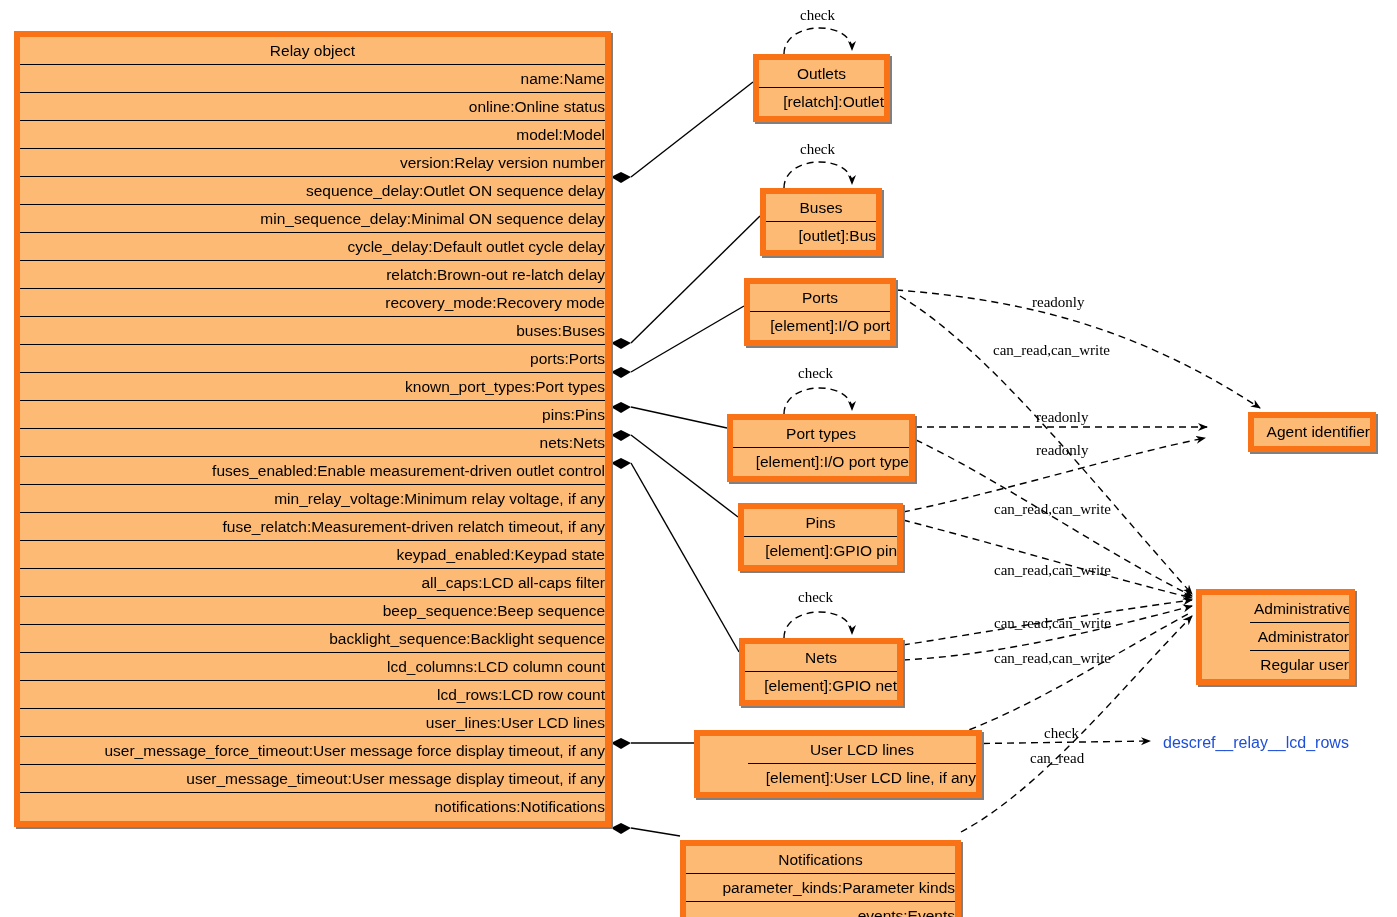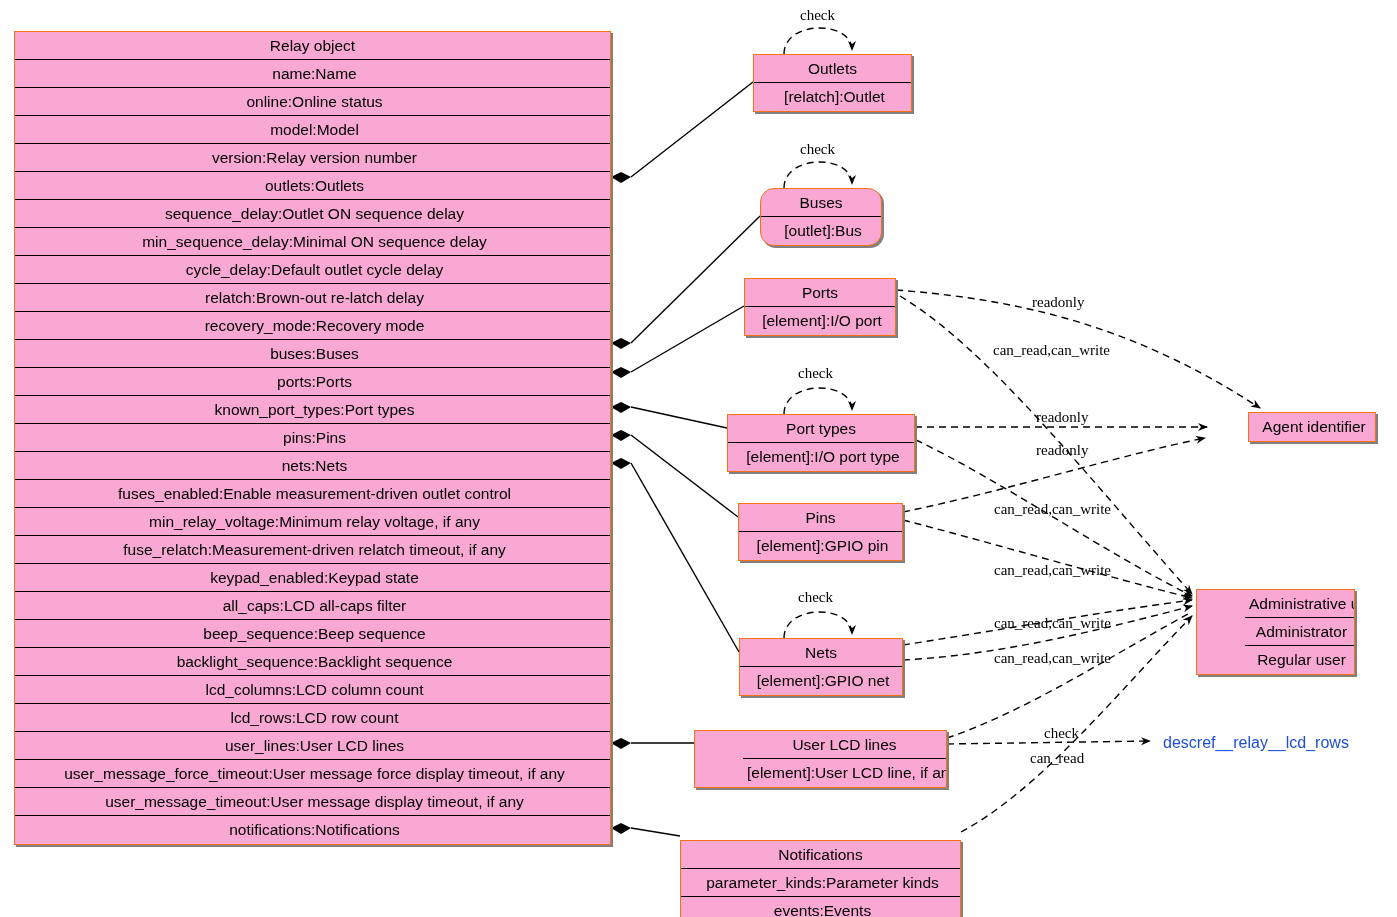--- a/index.html
+++ b/index.html
@@ -20,37 +20,37 @@
     position: absolute;
     left: 0;
     top: 0;
     width: 1397px;
     height: 917px;
     pointer-events: none;
   }
   .uml-box {
     position: absolute;
     box-sizing: border-box;
-    border: 1px solid #f97316;
-    background: #f9a8d4;
+    border: 6px solid #f97316;
+    background: #fdba74;
     box-shadow: 2px 2px 0 0 #808080;
   }
   .uml-row {
     box-sizing: border-box;
     border-bottom: 1px solid #000000;
     height: 28px;
     line-height: 27px;
     font-size: 15.5px;
     color: #000000;
     white-space: nowrap;
     overflow: hidden;
   }
   .uml-row:last-child { border-bottom: none; }
   .uml-title { text-align: center; }
-  .uml-attr { text-align: center; padding-left: 4px; }
+  .uml-attr { text-align: right; padding-left: 4px; }
   .edge-label {
     position: absolute;
     font-family: "Liberation Serif", serif;
     font-size: 15px;
     color: #000000;
     white-space: nowrap;
     line-height: 1;
   }
   .plain-label {
     position: absolute;
@@ -128,21 +128,20 @@
 
     <path d="M947,744 L1150,741" fill="none" stroke="#000000" stroke-width="1.4" stroke-dasharray="7,5" marker-end="url(#arrowOpen)"></path>
   </svg>
 
   <div class="uml-box" style="left:14px; top:31px; width:597px;">
     <div class="uml-row uml-title">Relay object</div>
     <div class="uml-row uml-attr">name:Name</div>
     <div class="uml-row uml-attr">online:Online status</div>
     <div class="uml-row uml-attr">model:Model</div>
     <div class="uml-row uml-attr">version:Relay version number</div>
-    <div class="uml-row uml-attr">outlets:Outlets</div>
     <div class="uml-row uml-attr">sequence_delay:Outlet ON sequence delay</div>
     <div class="uml-row uml-attr">min_sequence_delay:Minimal ON sequence delay</div>
     <div class="uml-row uml-attr">cycle_delay:Default outlet cycle delay</div>
     <div class="uml-row uml-attr">relatch:Brown-out re-latch delay</div>
     <div class="uml-row uml-attr">recovery_mode:Recovery mode</div>
     <div class="uml-row uml-attr">buses:Buses</div>
     <div class="uml-row uml-attr">ports:Ports</div>
     <div class="uml-row uml-attr">known_port_types:Port types</div>
     <div class="uml-row uml-attr">pins:Pins</div>
     <div class="uml-row uml-attr">nets:Nets</div>
@@ -154,26 +153,26 @@
     <div class="uml-row uml-attr">beep_sequence:Beep sequence</div>
     <div class="uml-row uml-attr">backlight_sequence:Backlight sequence</div>
     <div class="uml-row uml-attr">lcd_columns:LCD column count</div>
     <div class="uml-row uml-attr">lcd_rows:LCD row count</div>
     <div class="uml-row uml-attr">user_lines:User LCD lines</div>
     <div class="uml-row uml-attr">user_message_force_timeout:User message force display timeout, if any</div>
     <div class="uml-row uml-attr">user_message_timeout:User message display timeout, if any</div>
     <div class="uml-row uml-attr">notifications:Notifications</div>
   </div>
 
-  <div class="uml-box" style="left:753px; top:54px; width:159px;">
+  <div class="uml-box" style="left:753px; top:54px; width:137px;">
     <div class="uml-row uml-title">Outlets</div>
     <div class="uml-row uml-attr">[relatch]:Outlet</div>
   </div>
 
-  <div class="uml-box" style="left:760px; top:188px; width:122px;border-radius:14px;">
+  <div class="uml-box" style="left:760px; top:188px; width:122px;">
     <div class="uml-row uml-title">Buses</div>
     <div class="uml-row uml-attr">[outlet]:Bus</div>
   </div>
 
   <div class="uml-box" style="left:744px; top:278px; width:152px;">
     <div class="uml-row uml-title">Ports</div>
     <div class="uml-row uml-attr">[element]:I/O port</div>
   </div>
 
   <div class="uml-box" style="left:727px; top:414px; width:188px;">
@@ -184,21 +183,21 @@
   <div class="uml-box" style="left:738px; top:503px; width:165px;">
     <div class="uml-row uml-title">Pins</div>
     <div class="uml-row uml-attr">[element]:GPIO pin</div>
   </div>
 
   <div class="uml-box" style="left:739px; top:638px; width:164px;">
     <div class="uml-row uml-title">Nets</div>
     <div class="uml-row uml-attr">[element]:GPIO net</div>
   </div>
 
-  <div class="uml-box" style="left:694px; top:730px; width:253px;padding-left:48px;">
+  <div class="uml-box" style="left:694px; top:730px; width:288px;padding-left:48px;">
     <div class="uml-row uml-title">User LCD lines</div>
     <div class="uml-row uml-attr">[element]:User LCD line, if any</div>
   </div>
 
   <div class="uml-box" style="left:680px; top:821px; width:281px;margin-top:19px;">
     <div class="uml-row uml-title">Notifications</div>
     <div class="uml-row uml-attr">parameter_kinds:Parameter kinds</div>
     <div class="uml-row uml-attr">events:Events</div>
   </div>
 

